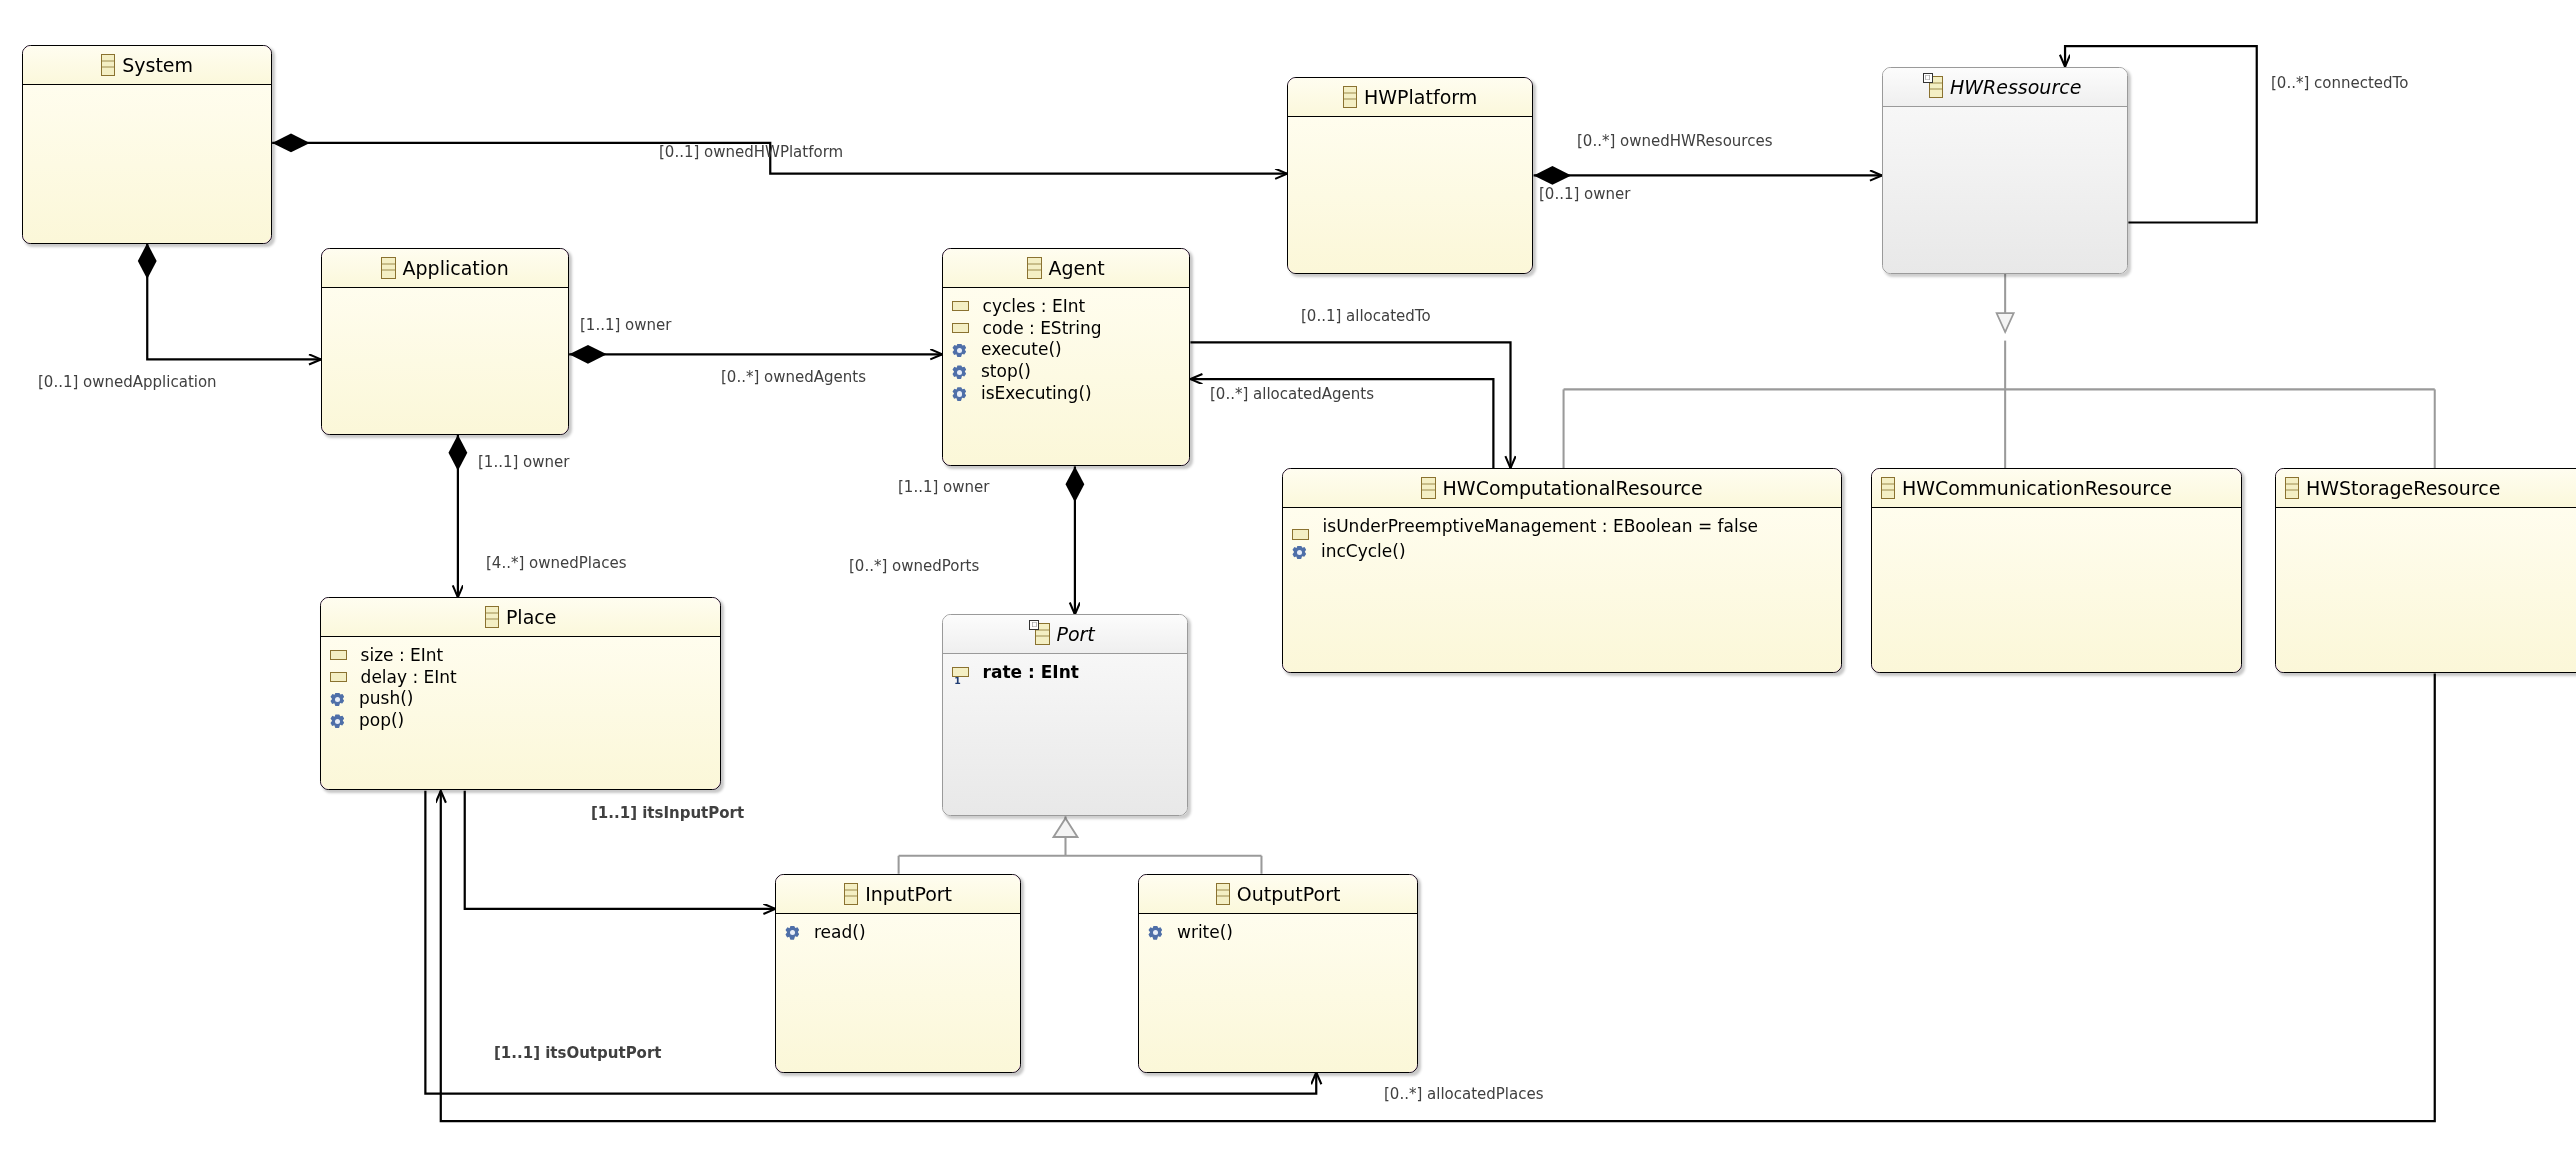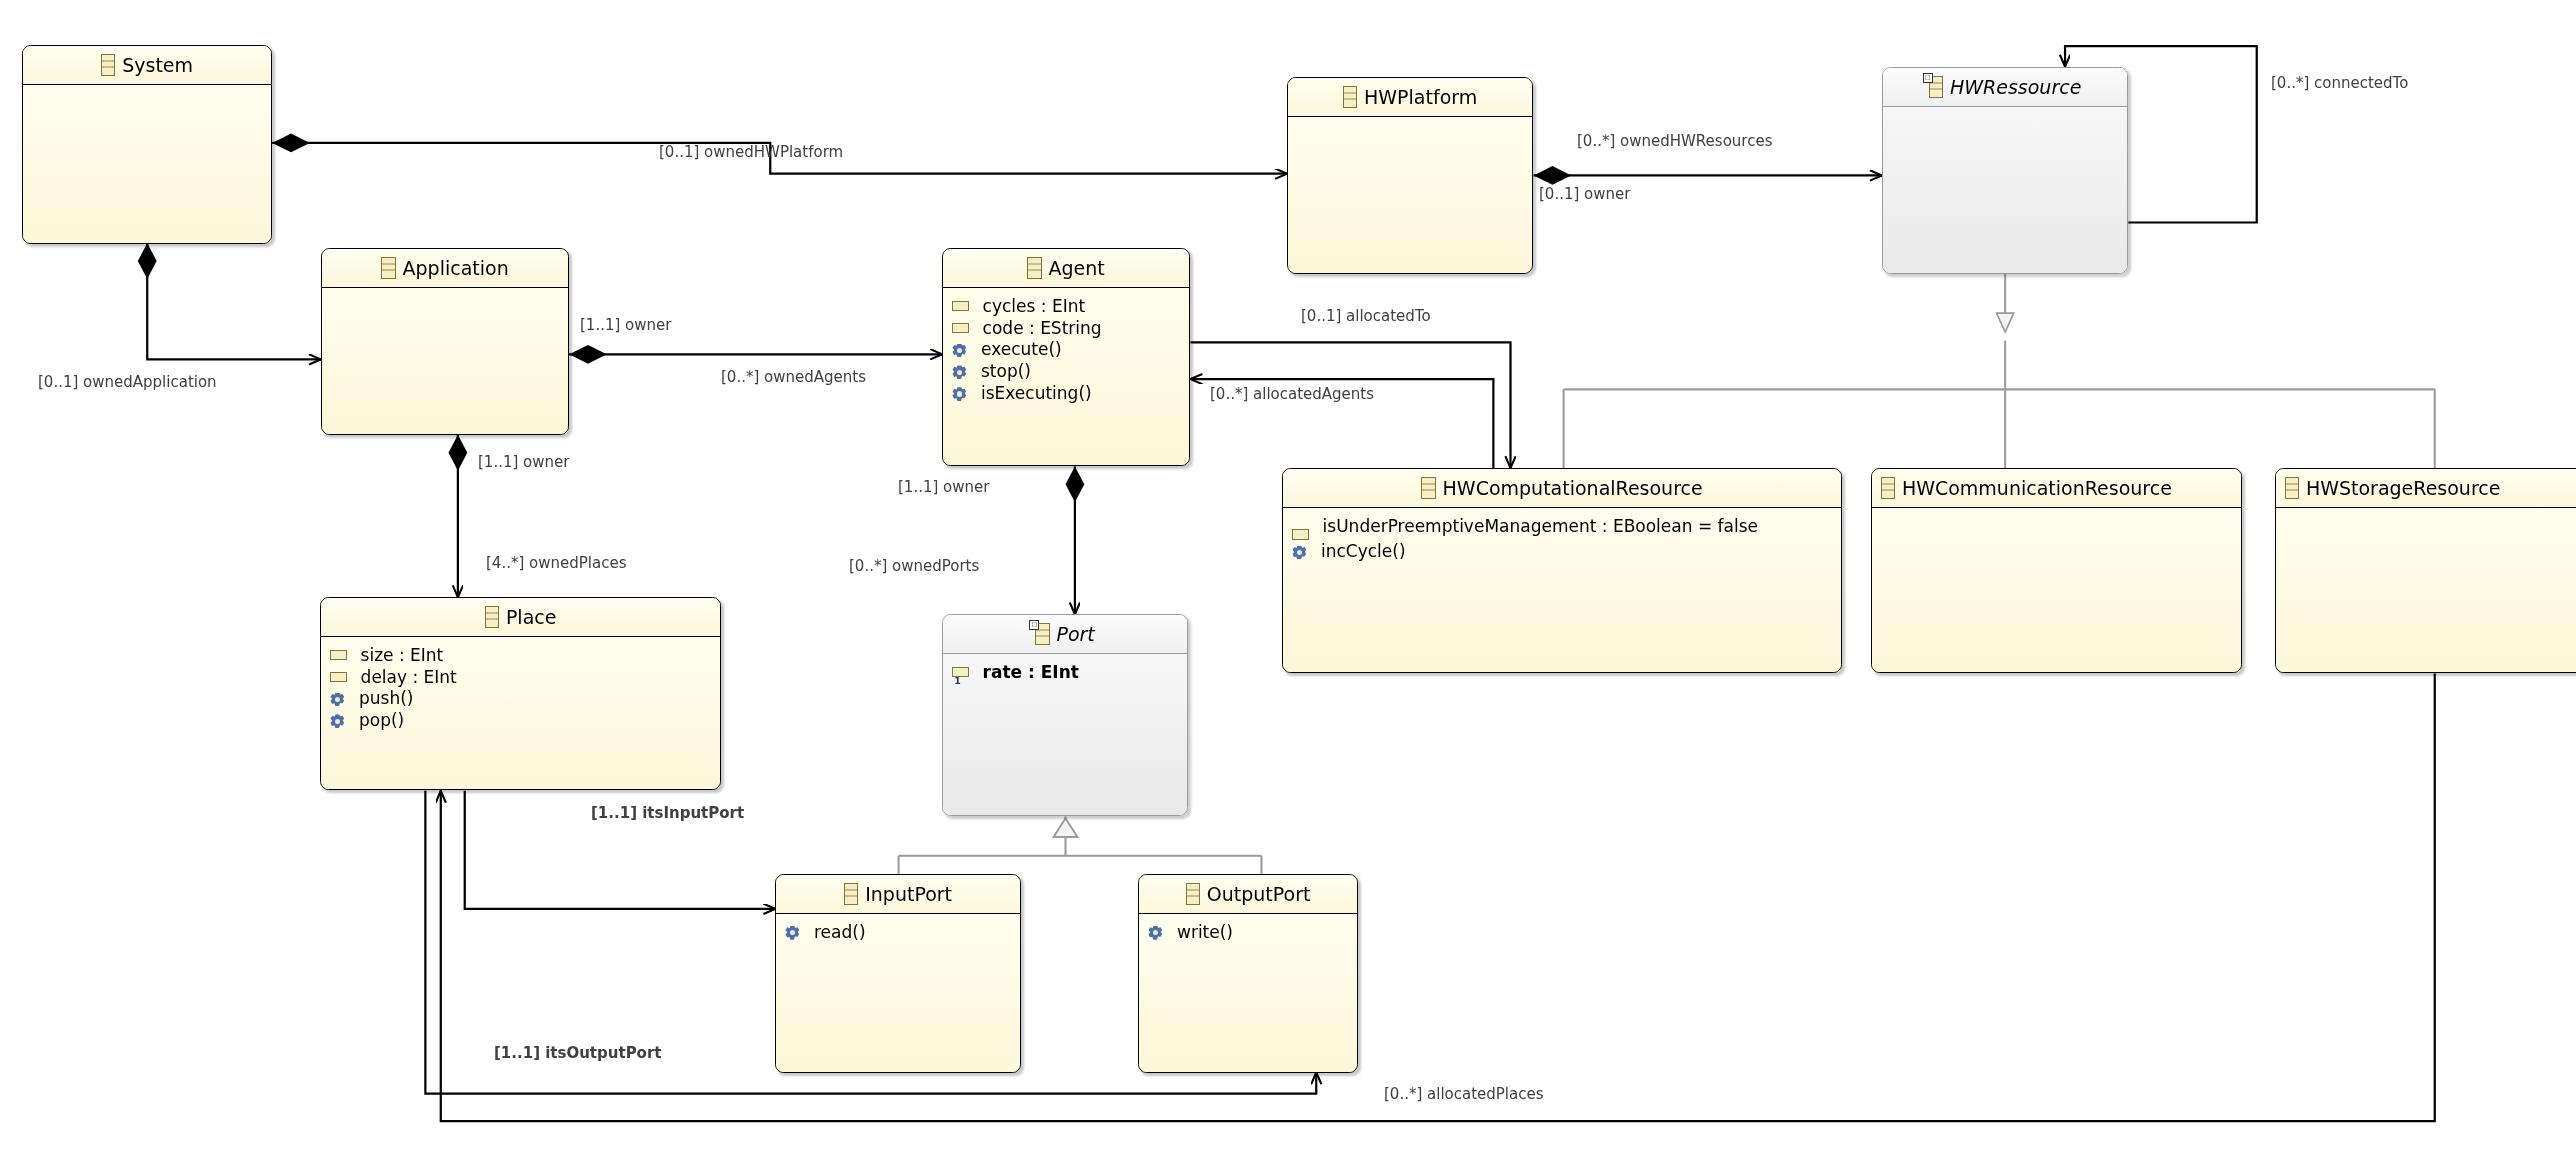--- a/index.html
+++ b/index.html
@@ -25,21 +25,21 @@
     width: 2576px;
     height: 1169px;
     pointer-events: none;
   }
   
   .uml-class {
     position: absolute;
     box-sizing: border-box;
     border: 1.7px solid #000000;
     border-radius: 8.6px;
-    background: #bef264;
+    background: #f0abfc;
     box-shadow: 2.6px 2.6px 2.6px rgba(0,0,0,0.22);
     overflow: hidden;
   }
   .uml-class.abstract {
     border: 1.7px solid #9a9a9a;
     background: linear-gradient(180deg, #fbfbfb 0%, #ececec 100%);
     box-shadow: 2.6px 2.6px 2.6px rgba(0,0,0,0.20);
   }
   .uml-class .title-bar {
     height: 38px;
@@ -451,21 +451,21 @@
       <span class="title-text">InputPort</span>
     </div>
     <div class="body">
       <div class="feature">
         <span class="icon-op"></span>
         <span class="feature-text">read()</span>
       </div>
     </div>
   </div>
 
-  <div class="uml-class" style="left:1138px; top:874px; width:220px; height:199px;text-align:center;">
+  <div class="uml-class" style="left:1138px; top:874px; width:280px; height:199px;text-align:center;">
     <div class="title-bar">
       <span class="icon-class"></span>
       <span class="title-text">OutputPort</span>
     </div>
     <div class="body">
       <div class="feature">
         <span class="icon-op"></span>
         <span class="feature-text">write()</span>
       </div>
     </div>

